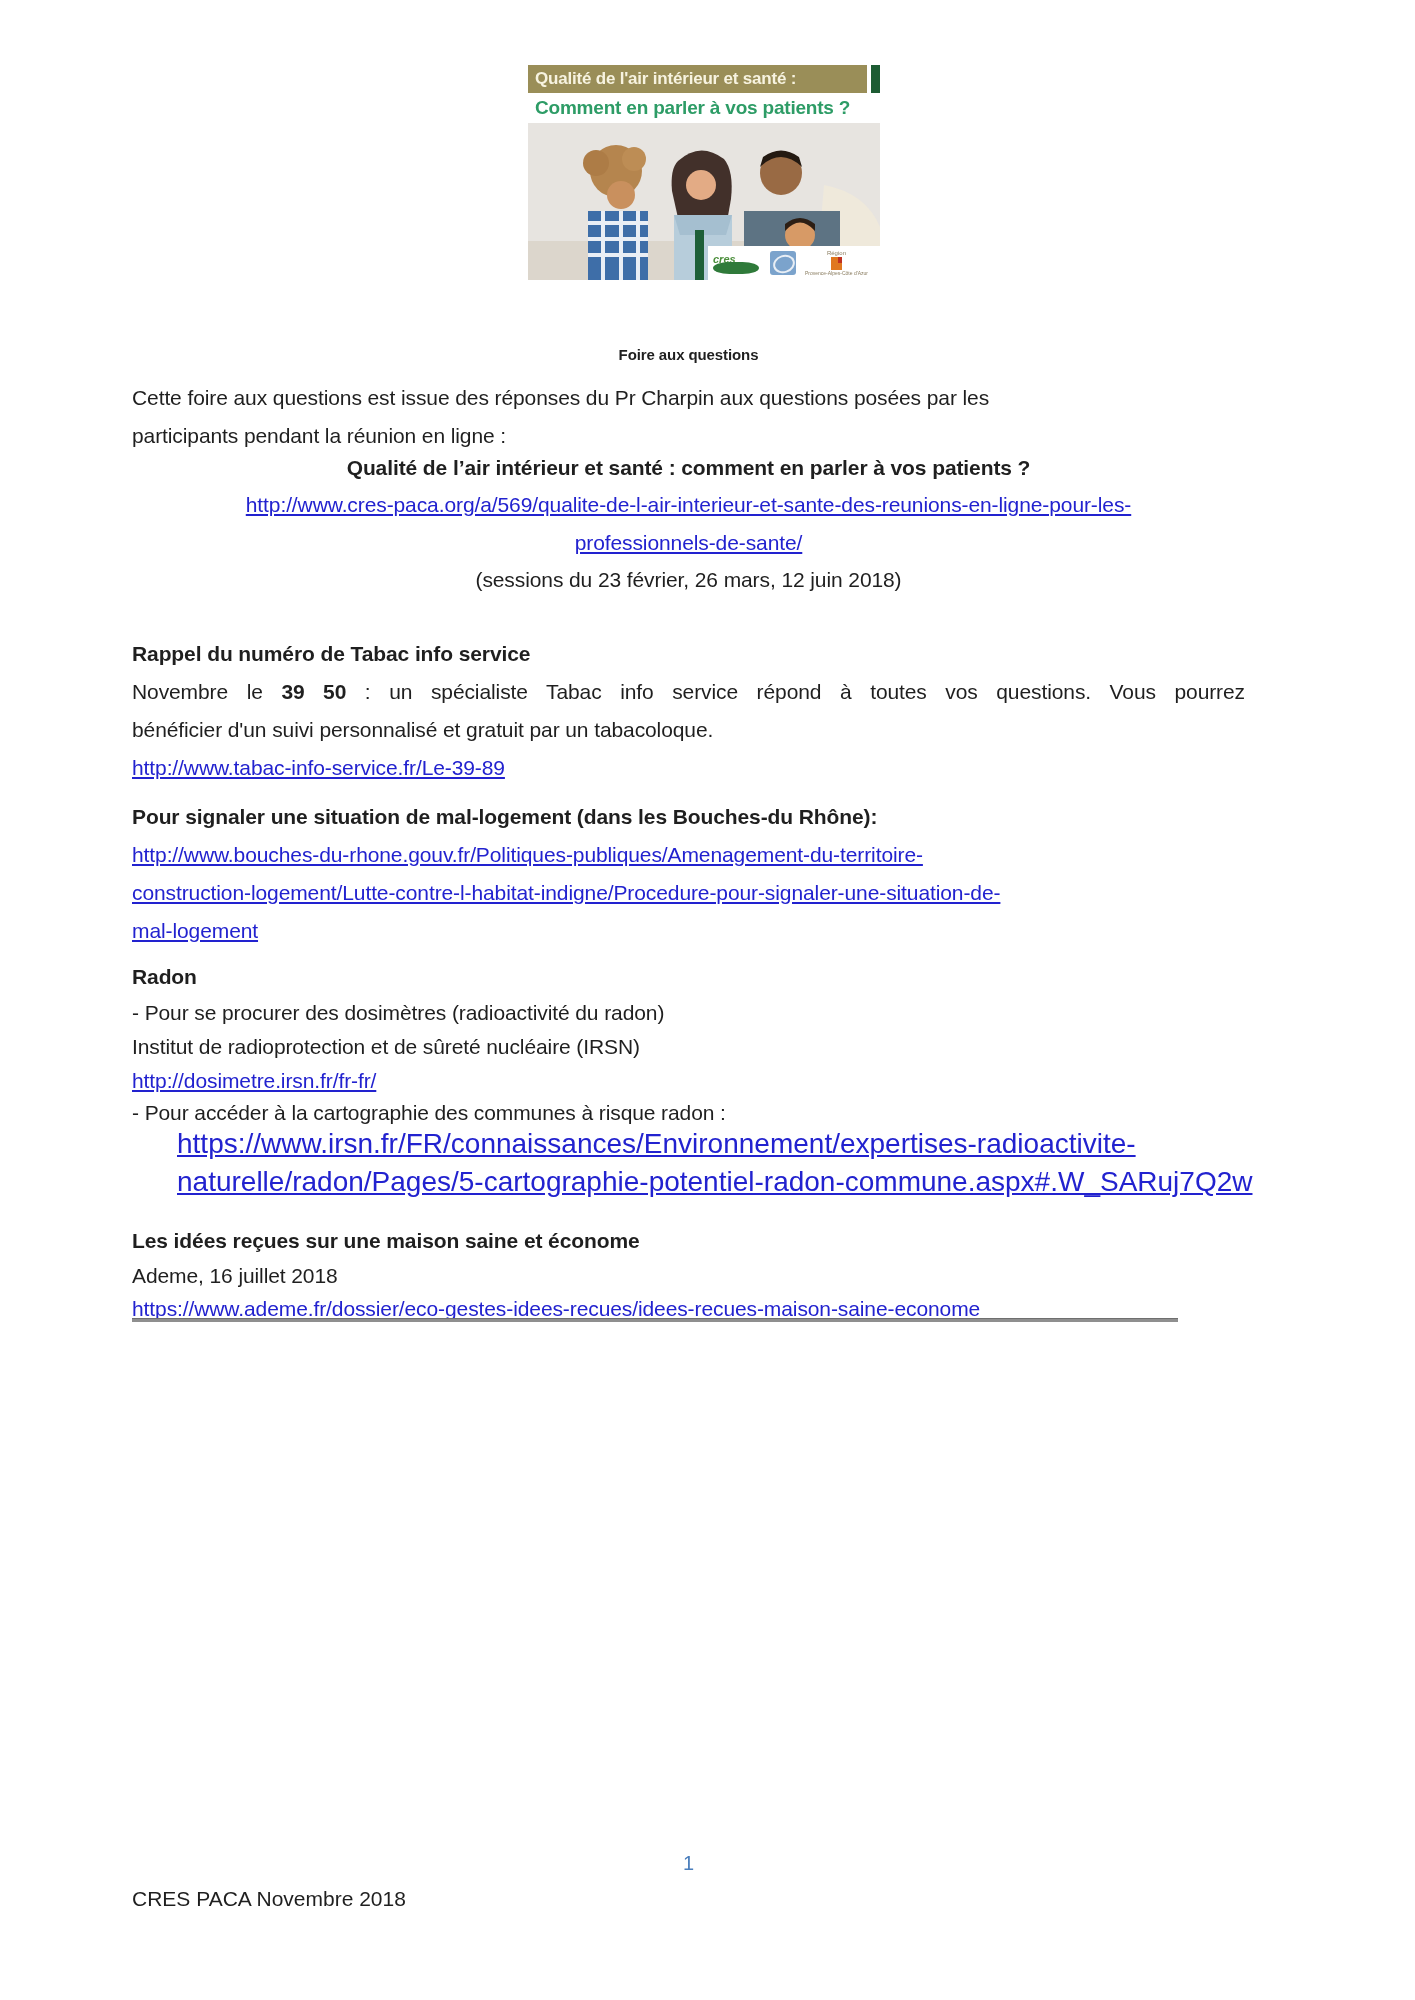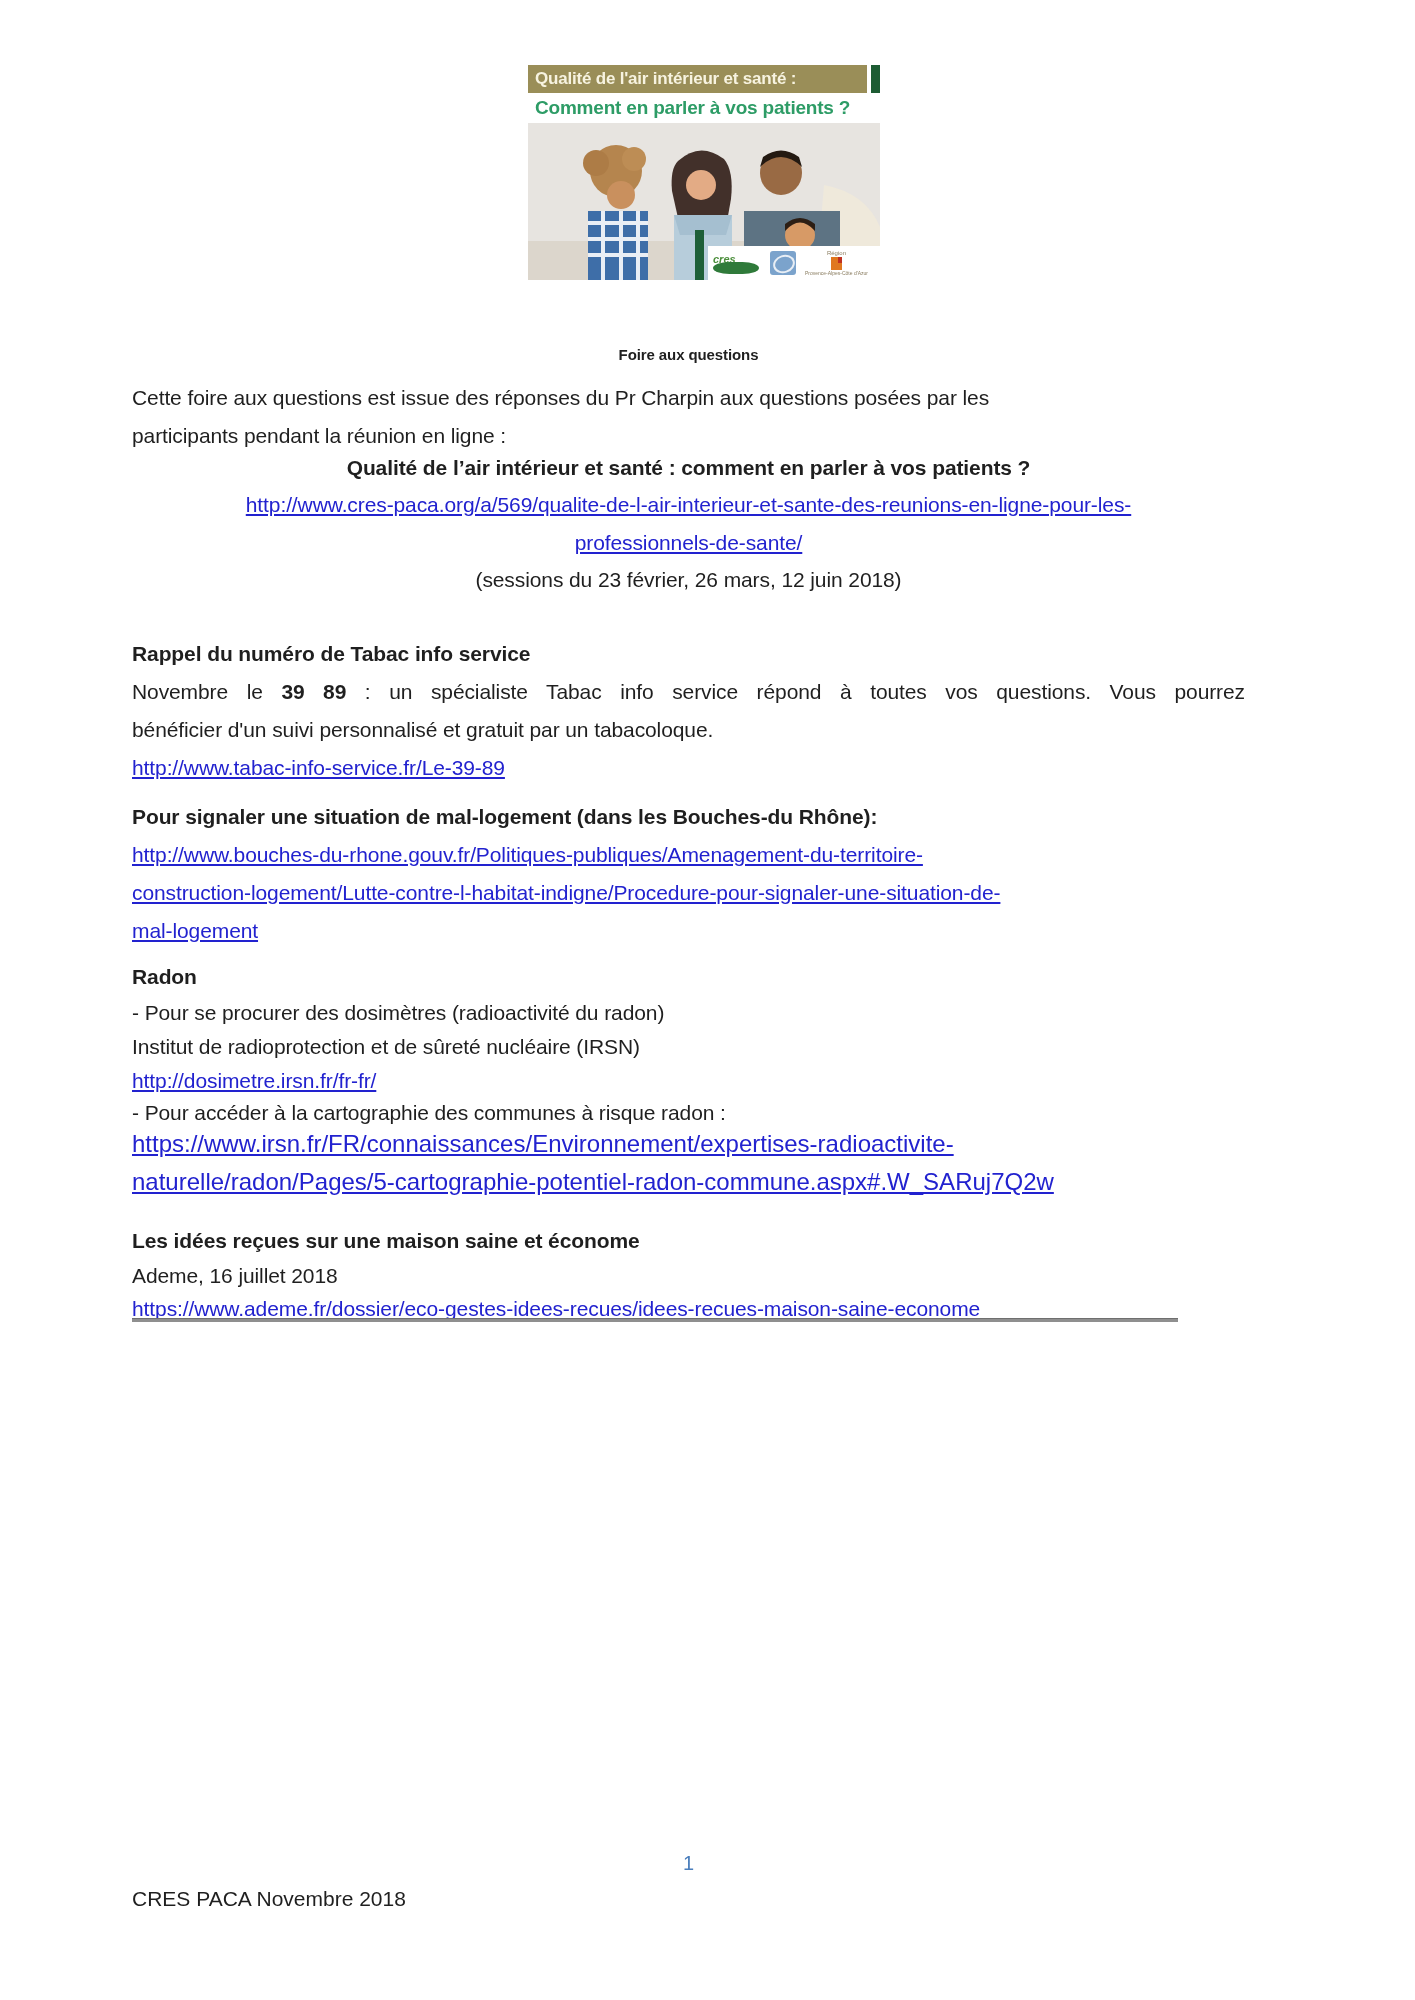--- a/index.html
+++ b/index.html
@@ -41,21 +41,21 @@
   .region-bottom { font-size:5px; color:#8a7d60; white-space:nowrap; }
   
   .ln {
     position:absolute; left:132px; width:1113px; font-size:21px; line-height:30px;
     letter-spacing:-0.1px; white-space:nowrap;
   }
   .ctr { text-align:center; }
   .b { font-weight:bold; }
   .jl { text-align:justify; text-align-last:justify; white-space:normal; }
   .lnk { color:#2222cf; text-decoration:underline; cursor:pointer; }
-  .biglnk { font-size:24px; line-height:32px; letter-spacing:0; }
+  .biglnk { font-size:28px; line-height:32px; letter-spacing:0;margin-left:45px; }
   .title { font-size:15px; line-height:34px; font-weight:bold; }
   .rule { position:absolute; left:132px; top:1318px; width:1046px; height:3px; background:#8f8f8f; border-top:1px solid #6f6f6f; }
   .pagenum { position:absolute; left:132px; width:1113px; top:1852px; text-align:center; font-size:20px; color:#4a7ebc; }
   .footer { position:absolute; left:132px; top:1887px; font-size:21px;text-align:center; }
 </style>
 </head>
 <body>
 
 <div class="page">
 
@@ -110,21 +110,21 @@
 
   <div class="ln" style="top:383px;">Cette foire aux questions est issue des réponses du Pr Charpin aux questions posées par les</div>
   <div class="ln" style="top:421px;">participants pendant la réunion en ligne :</div>
 
   <div class="ln ctr b" style="top:453px;">Qualité de l’air intérieur et santé : comment en parler à vos patients ?</div>
   <div class="ln ctr" style="top:490px;"><a class="lnk">http://www.cres-paca.org/a/569/qualite-de-l-air-interieur-et-sante-des-reunions-en-ligne-pour-les-</a></div>
   <div class="ln ctr" style="top:528px;"><a class="lnk">professionnels-de-sante/</a></div>
   <div class="ln ctr" style="top:565px;">(sessions du 23 février, 26 mars, 12 juin 2018)</div>
 
   <div class="ln b" style="top:639px;">Rappel du numéro de Tabac info service</div>
-  <div class="ln jl" style="top:677px;"><span>Novembre le </span><span class="b">39 89</span><span> : un spécialiste Tabac info service répond à toutes vos questions. Vous pourrez</span></div>
+  <div class="ln jl" style="top:677px;"><span>Novembre le </span><span class="b">39 50</span><span> : un spécialiste Tabac info service répond à toutes vos questions. Vous pourrez</span></div>
   <div class="ln" style="top:715px;">bénéficier d'un suivi personnalisé et gratuit par un tabacoloque.</div>
   <div class="ln" style="top:753px;"><a class="lnk">http://www.tabac-info-service.fr/Le-39-89</a></div>
 
   <div class="ln b" style="top:802px;">Pour signaler une situation de mal-logement (dans les Bouches-du Rhône):</div>
   <div class="ln" style="top:840px;"><a class="lnk">http://www.bouches-du-rhone.gouv.fr/Politiques-publiques/Amenagement-du-territoire-</a></div>
   <div class="ln" style="top:878px;"><a class="lnk">construction-logement/Lutte-contre-l-habitat-indigne/Procedure-pour-signaler-une-situation-de-</a></div>
   <div class="ln" style="top:916px;"><a class="lnk">mal-logement</a></div>
 
   <div class="ln b" style="top:962px;">Radon</div>
   <div class="ln" style="top:998px;">- Pour se procurer des dosimètres (radioactivité du radon)</div>

